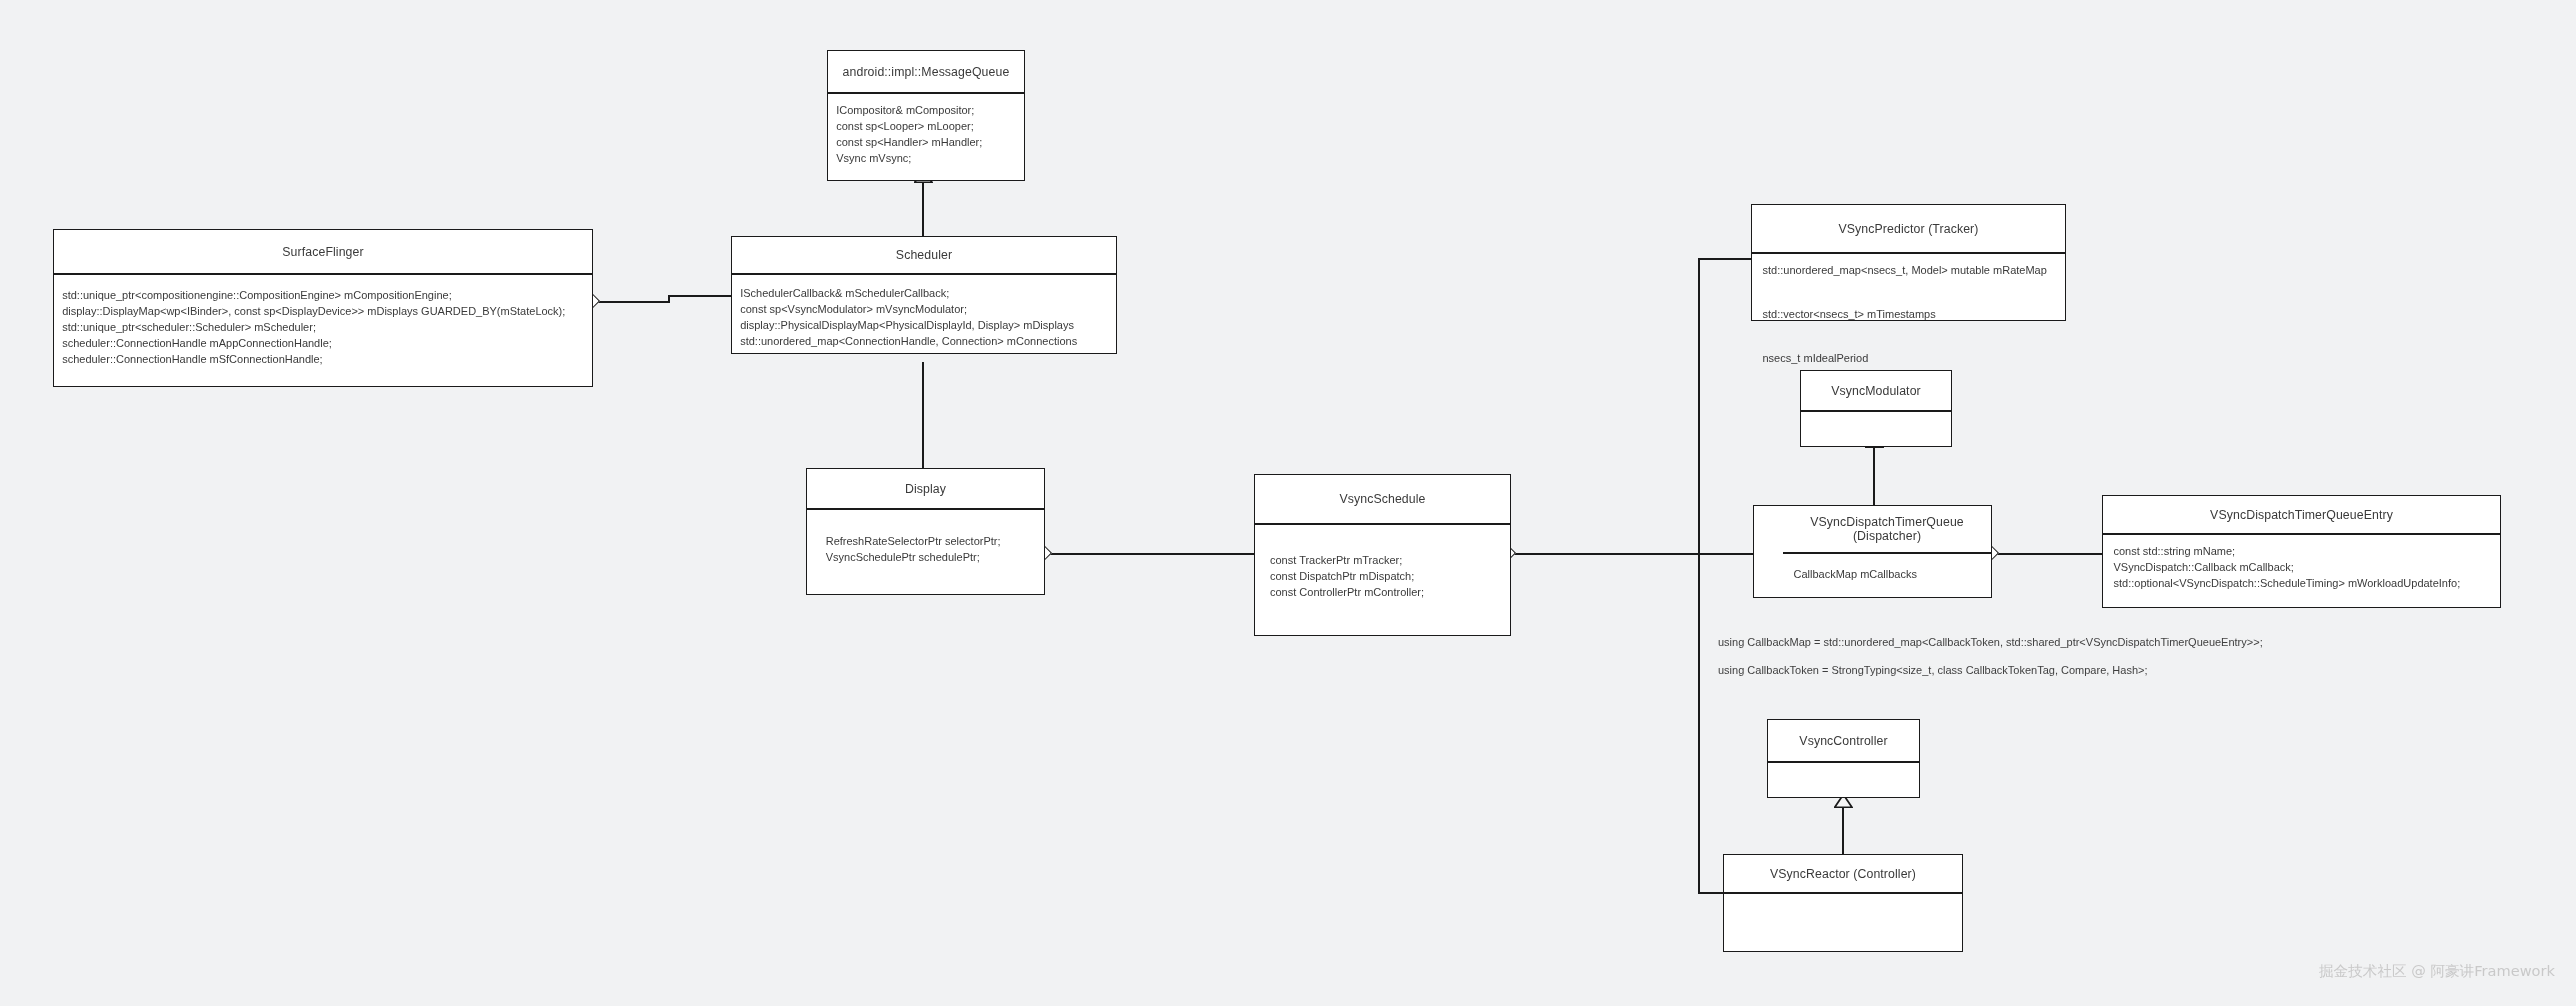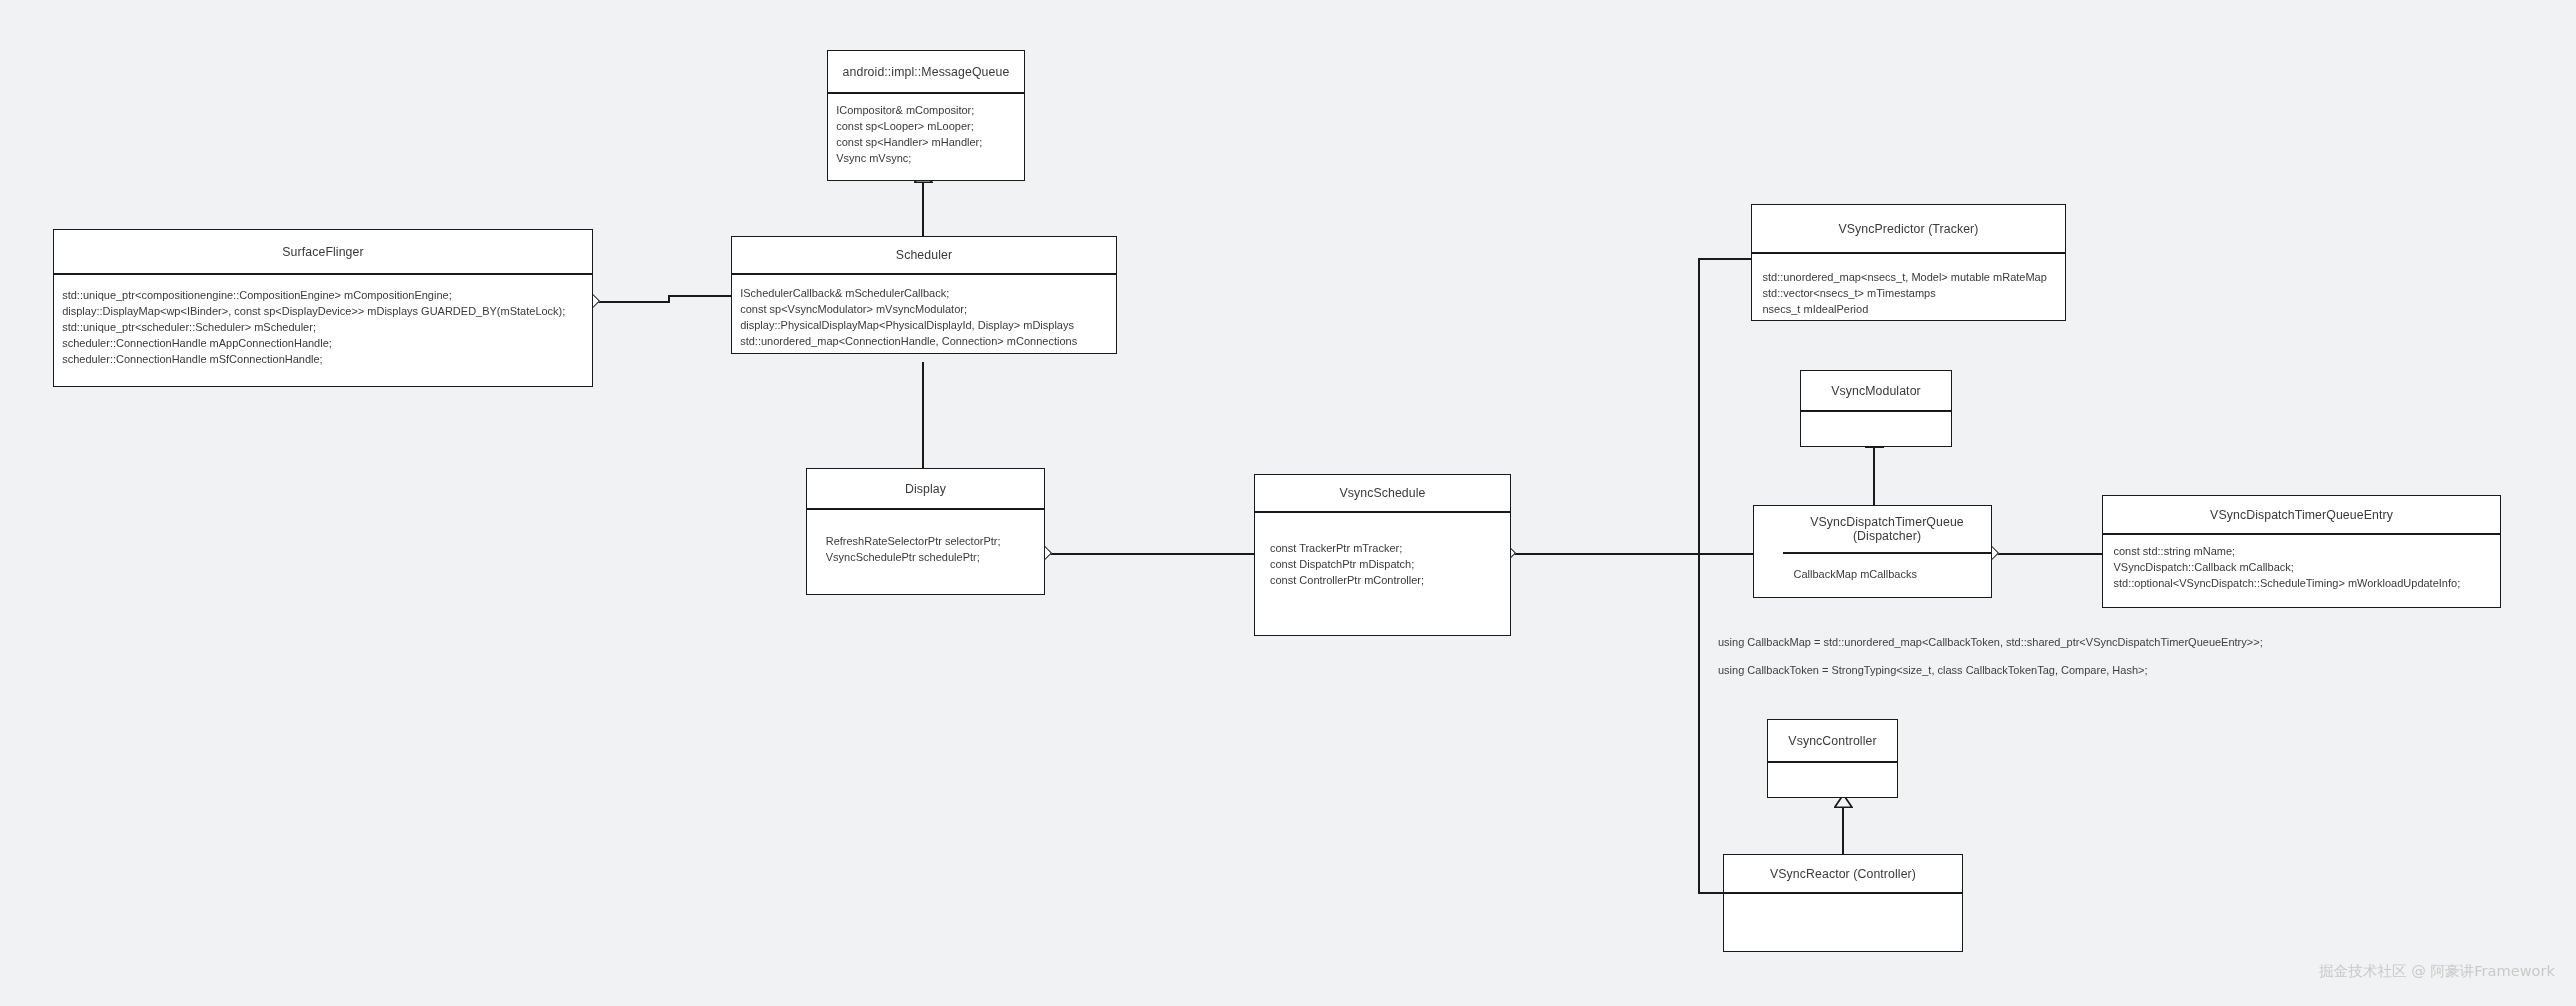--- a/index.html
+++ b/index.html
@@ -177,33 +177,33 @@
   <div class="uml" style="left:806px;top:468px;width:239px;height:127px;">
     <div class="title" style="height:39px;">Display</div>
     <div class="sep"></div>
     <div class="body" style="padding-top:24.5px;padding-left:18.7px;">
       <div class="attr">RefreshRateSelectorPtr selectorPtr;</div>
       <div class="attr">VsyncSchedulePtr schedulePtr;</div>
     </div>
   </div>
 
   <div class="uml" style="left:1254px;top:474px;width:257px;height:162px;">
-    <div class="title" style="height:36px;border-radius:11px;">VsyncSchedule</div>
+    <div class="title" style="height:48px;border-radius:11px;">VsyncSchedule</div>
     <div class="sep"></div>
     <div class="body" style="padding-top:28px;padding-left:15px;">
       <div class="attr">const TrackerPtr mTracker;</div>
       <div class="attr">const DispatchPtr mDispatch;</div>
       <div class="attr">const ControllerPtr mController;</div>
     </div>
   </div>
 
   <div class="uml" style="left:1751px;top:204px;width:315px;height:117px;">
     <div class="title" style="height:47px;">VSyncPredictor (Tracker)</div>
     <div class="sep"></div>
-    <div class="body" style="padding-top:16px;padding-left:10.5px;">
+    <div class="body" style="padding-top:9px;padding-left:10.5px;gap:28px;">
       <div class="attr">std::unordered_map&lt;nsecs_t, Model&gt; mutable mRateMap</div>
       <div class="attr">std::vector&lt;nsecs_t&gt; mTimestamps</div>
       <div class="attr">nsecs_t mIdealPeriod</div>
     </div>
   </div>
 
   <div class="uml" style="left:1800px;top:370px;width:152px;height:77px;">
     <div class="title" style="height:39px;">VsyncModulator</div>
     <div class="sep"></div>
     <div class="body empty"></div>
@@ -220,21 +220,21 @@
   <div class="uml" style="left:2102px;top:495px;width:399px;height:113px;">
     <div class="title" style="height:37px;">VSyncDispatchTimerQueueEntry</div>
     <div class="sep"></div>
     <div class="body" style="padding-top:9.3px;padding-left:10.5px;">
       <div class="attr">const std::string mName;</div>
       <div class="attr">VSyncDispatch::Callback mCallback;</div>
       <div class="attr"> std::optional&lt;VSyncDispatch::ScheduleTiming&gt; mWorkloadUpdateInfo;</div>
     </div>
   </div>
 
-  <div class="uml" style="left:1767px;top:719px;width:131px;height:79px;">
+  <div class="uml" style="left:1767px;top:719px;width:153px;height:79px;">
     <div class="title" style="height:41px;">VsyncController</div>
     <div class="sep"></div>
     <div class="body empty"></div>
   </div>
 
   <div class="uml" style="left:1723px;top:854px;width:240px;height:98px;">
     <div class="title" style="height:37px;">VSyncReactor (Controller)</div>
     <div class="sep"></div>
     <div class="body empty"></div>
   </div>

